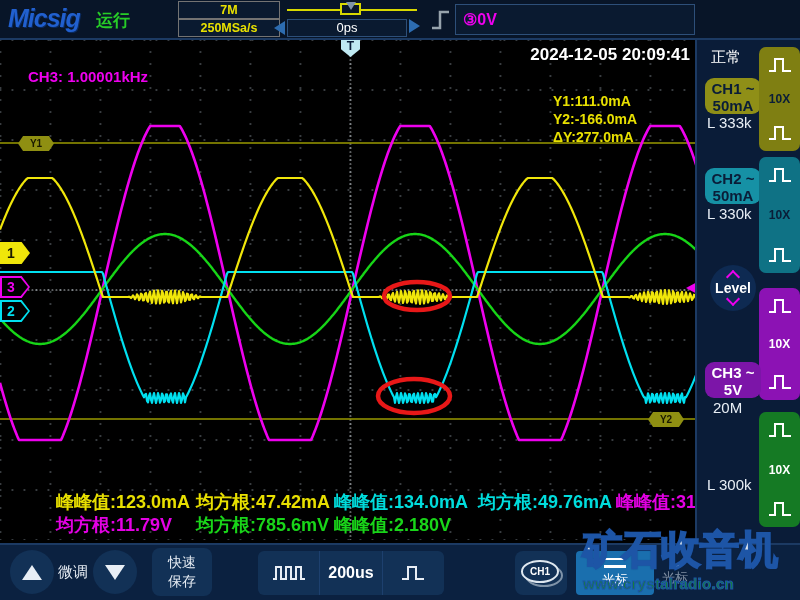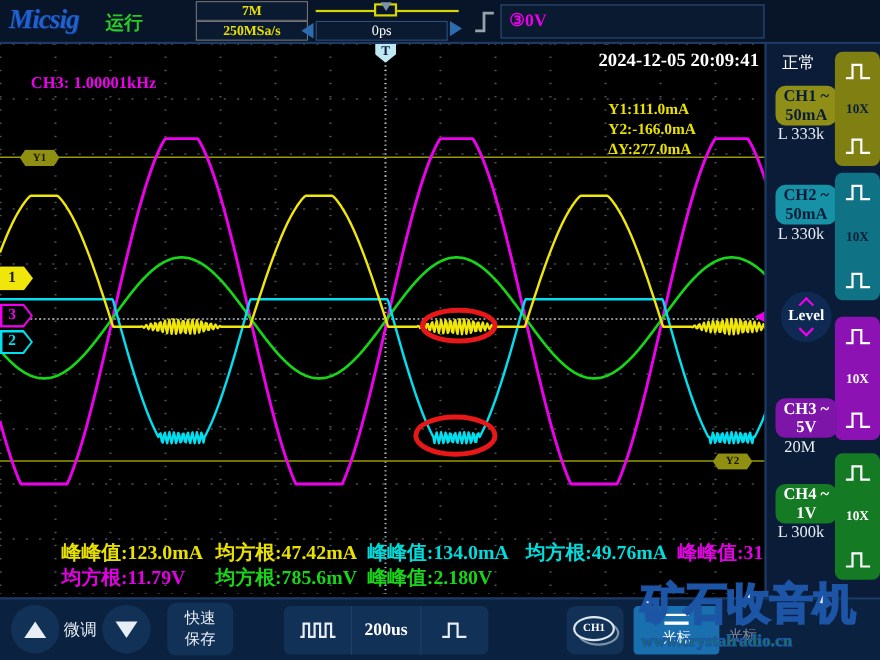--- a/index.html
+++ b/index.html
@@ -1,17 +1,17 @@
 <!DOCTYPE html>
 <html style="--ch1: #8f8f17; --ch2: #1691a5; --ch3: #7c15a8; --ch4: #157a24; --trace_yellow: #f0e60a; --trace_cyan: #00e0f0; --trace_magenta: #ee00ee; --trace_green: #17d517; --cursor_line: #9a9a00; --annotation_red: #e81818; --active_button: #1a6fae;"><head>
 <meta charset="utf-8">
 <style>
   html,body{margin:0;padding:0;background:#000;}
   #screen{position:relative;width:800px;height:600px;background:#000;overflow:hidden;
-          font-family:Liberation Serif, serif;-webkit-font-smoothing:antialiased;}
+          font-family:Liberation Sans, sans-serif;-webkit-font-smoothing:antialiased;}
   
   .topbar{position:absolute;left:0;top:0;width:800px;height:40px;background:#081528;border-bottom:2px solid #1c3a63;box-sizing:border-box;}
   .logo{position:absolute;left:8px;top:4px;font-size:25px;font-weight:800;font-style:italic;color:#2160cf;letter-spacing:-1px;text-shadow:1px 1px 0 #0a2a5e;}
   .runstate{position:absolute;left:96px;top:9px;font-size:17px;color:#27cd27;font-weight:600;}
   .membox{position:absolute;left:178px;top:1px;width:102px;height:36px;}
   .membox .cell{box-sizing:border-box;width:102px;height:18px;border:1px solid #737373;color:#e8e000;font-size:12.5px;font-weight:700;text-align:center;line-height:16px;background:#0a1a30;}
   .membar-line{position:absolute;left:287px;top:9px;width:130px;height:2px;background:#d8d800;}
   .membar-bracket{position:absolute;left:340px;top:3px;width:21px;height:12px;border:2px solid #d8d800;box-sizing:border-box;background:#081528;}
   .membar-arrow{position:absolute;left:346px;top:2px;width:0;height:0;border-left:5px solid transparent;border-right:5px solid transparent;border-top:8px solid #7d93aa;}
   .posbox{position:absolute;left:287px;top:19px;width:120px;height:18px;border:1px solid #2d4f79;box-sizing:border-box;color:#fff;font-size:13px;text-align:center;line-height:16px;background:#0a1a30;}
@@ -221,24 +221,20 @@
 
     <div class="probecol" id="ch4col">
       <svg width="26" height="20" viewBox="0 0 24 20">
           <polyline points="1,16 7,16 7,4 15,4 15,16 23,16" fill="none" stroke="#fff" stroke-width="2"></polyline>
         </svg>
       <div class="tenx">10X</div>
       <svg width="26" height="20" viewBox="0 0 24 20">
           <polyline points="1,16 7,16 7,4 15,4 15,16 23,16" fill="none" stroke="#fff" stroke-width="2"></polyline>
         </svg>
     </div>
-    <div class="chbadge" id="ch4badge">
-      <div>CH4 ~</div>
-        <div>1V</div>
-    </div>
     <div class="chimp" id="ch4imp">L 300k</div>
   </div>
 
   <div class="bottombar">
     <div class="circlebtn" id="btn-up">
         <div class="tri-up"></div>
       </div>
     <div class="finetune">微调</div>
     <div class="circlebtn" id="btn-down">
         <div class="tri-down"></div>

